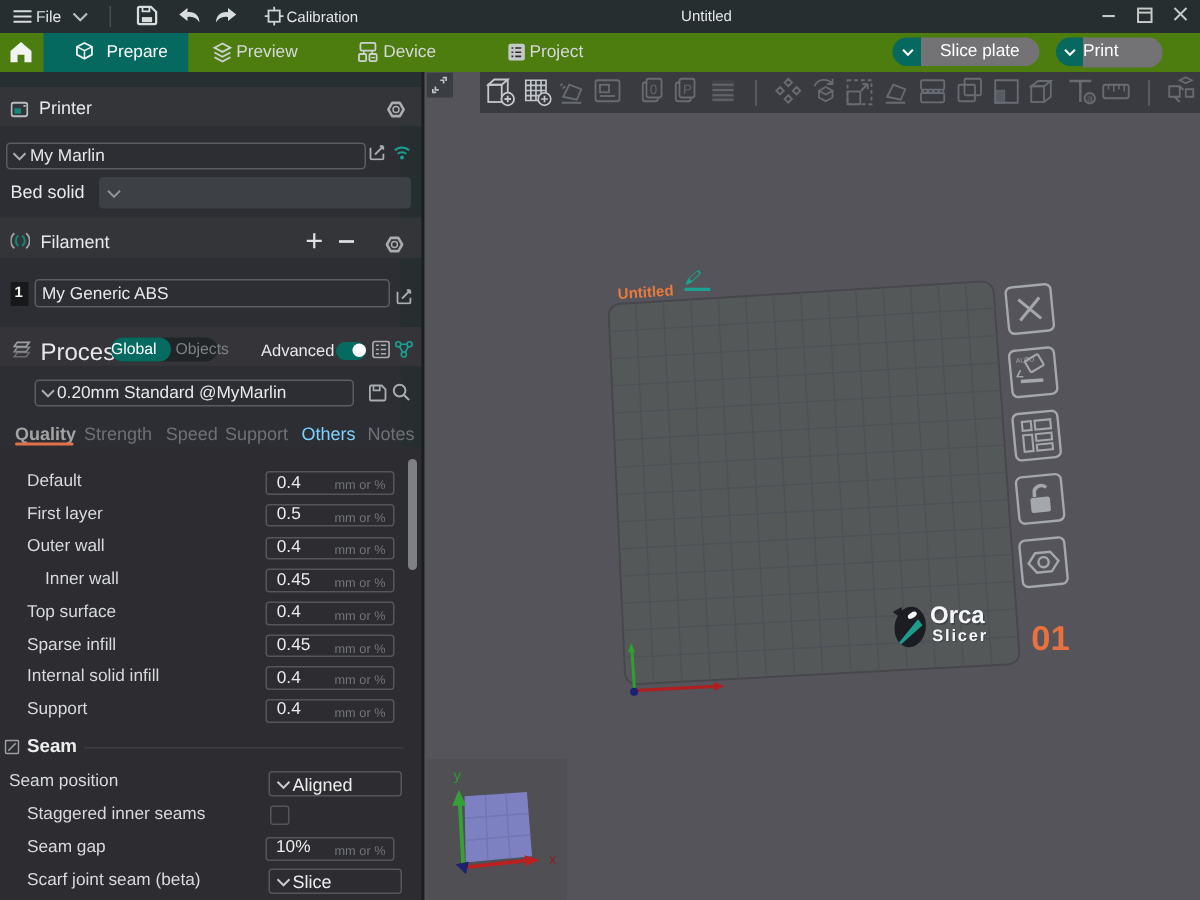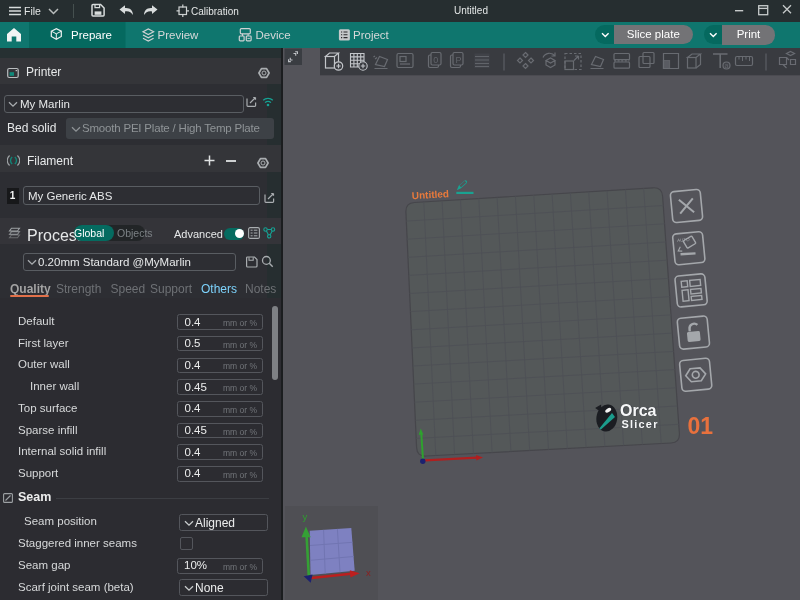--- a/index.html
+++ b/index.html
@@ -1,18 +1,18 @@
 <!DOCTYPE html>
 <html><head><meta charset="utf-8">
 <style>
 *{margin:0;padding:0;box-sizing:border-box}
 html,body{width:800px;height:600px;overflow:hidden;background:#262e30;font-family:"Liberation Sans",sans-serif;-webkit-font-smoothing:antialiased}
 .abs{position:absolute}
 #topbar{position:absolute;left:0;top:0;width:800px;height:22px;background:#262e30;color:#dfe3e3}
-#tabbar{position:absolute;left:0;top:22px;width:800px;height:26px;background:#0f766e;color:#d6d8d9}
+#tabbar{position:absolute;left:0;top:22px;width:800px;height:26px;background:#4d7c0f;color:#d6d8d9}
 .tabtxt{font-size:11.5px;line-height:26px}
 #panel{position:absolute;left:0;top:48px;width:267px;height:552px;background:#2d2e33;color:#e6e8e9;font-size:12px}
 #viewport{position:absolute;left:283px;top:48px;width:517px;height:552px;background:#54545a}
 </style></head>
 <body>
 
 <div id="topbar">
  <svg class="abs" style="left:0;top:0" width="800" height="22" viewBox="0 0 800 22">
 
   <g stroke="#d8dcdc" stroke-width="1.4" fill="none">
@@ -77,21 +77,21 @@
  <span class="abs tabtxt" style="left:157.5px">Preview</span>
  <span class="abs tabtxt" style="left:255.5px">Device</span>
  <span class="abs tabtxt" style="left:353px">Project</span>
 
  <div class="abs" style="left:595px;top:3px;width:18.5px;height:19px;background:#05695f;border-radius:9.5px 0 0 9.5px"></div>
  <div class="abs" style="left:613.5px;top:3px;width:79.5px;height:19px;background:#737376;border-radius:0 9.5px 9.5px 0;color:#fff;font-size:11.5px;text-align:center;line-height:19px">Slice plate</div>
  <svg class="abs" style="left:600.5px;top:10px" width="9" height="7">
       <path d="M1 1.2l3.3 3.3L7.6 1.2" stroke="#fff" stroke-width="1.4" fill="none"></path>
     </svg>
  <div class="abs" style="left:704px;top:3px;width:18px;height:19px;background:#05695f;border-radius:9.5px 0 0 9.5px"></div>
- <div class="abs" style="left:722px;top:3px;width:53px;height:20px;background:#737376;border-radius:0 9.5px 9.5px 0;color:#fff;font-size:11.5px;text-align:center;line-height:19px">Print</div>
+ <div class="abs" style="left:722px;top:3px;width:53px;height:20px;background:#737376;border-radius:0 9.5px 9.5px 0;color:#fff;font-size:11.5px;text-align:left;line-height:19px">Print</div>
  <svg class="abs" style="left:709px;top:10px" width="9" height="7">
       <path d="M1 1.2l3.3 3.3L7.6 1.2" stroke="#fff" stroke-width="1.4" fill="none"></path>
     </svg>
 </div>
 
 <div id="panel">
 
  <div class="abs" style="left:0;top:0;width:281px;height:10px;background:#263032"></div>
  <div class="abs" style="left:0;top:10px;width:281px;height:26px;background:#343539"></div>
  <div class="abs" style="left:0;top:97px;width:281px;height:27px;background:#343539"></div>
@@ -126,21 +126,20 @@
    <path d="M3.1 6.6a4.2 4.2 0 0 1 5.8 0"></path>
   </g>
   <circle cx="6" cy="9" r="1.3" fill="#16a193"></circle>
  </svg>
 
  <span class="abs" style="left:7px;top:73px;font-size:12px">Bed solid</span>
  <div class="abs" style="left:66px;top:70px;width:208px;height:21px;background:#3d4146;border-radius:3px"></div>
  <svg class="abs" style="left:71px;top:78px" width="10" height="7">
       <path d="M1 1.2l4 4 4-4" stroke="#8f9497" stroke-width="1.3" fill="none"></path>
     </svg>
- <span class="abs" style="left:82px;top:74px;font-size:11.5px;color:#8f9497;letter-spacing:-0.2px">Smooth PEI Plate / High Temp Plate</span>
 
  <svg class="abs" style="left:7px;top:106px" width="13" height="13" viewBox="0 0 13 13">
   <path d="M2.6 1.5a6.5 6.5 0 0 0 0 10M10.4 1.5a6.5 6.5 0 0 1 0 10" stroke="#9da1a4" stroke-width="1.2" fill="none"></path>
   <path d="M5.2 3a4.5 4.5 0 0 0 0 7M7.8 3a4.5 4.5 0 0 1 0 7" stroke="#0f8a7b" stroke-width="1.3" fill="none"></path>
  </svg>
  <span class="abs" style="left:27px;top:105.5px;font-size:12px">Filament</span>
  <svg class="abs" style="left:204px;top:107px" width="11" height="11">
       <path d="M5.5 0.5v10M0.5 5.5h10" stroke="#dfe2e3" stroke-width="1.5"></path>
     </svg>
  <svg class="abs" style="left:226px;top:112px" width="10" height="2">
@@ -244,38 +243,38 @@
   <span class="abs" style="left:223px;top:421.9px;font-size:8.5px;color:#72757a">mm or %</span>
 
  <div class="abs" style="left:272px;top:258px;width:5.5px;height:74px;background:#7e8084;border-radius:3px"></div>
 
  <svg class="abs" style="left:3px;top:445px" width="10" height="10" viewBox="0 0 10 10">
   <rect x="0.6" y="0.6" width="8.8" height="8.8" rx="1" fill="none" stroke="#9da1a4" stroke-width="1.1"></rect>
   <path d="M2.5 7.5l5-5" stroke="#9da1a4" stroke-width="1.1"></path>
  </svg>
  <span class="abs" style="left:18px;top:442px;font-size:12.5px;font-weight:bold;color:#eceded">Seam</span>
  <div class="abs" style="left:56px;top:450px;width:213px;height:1px;background:#3c3e43"></div>
- <span class="abs" style="left:24px;top:467px;font-size:11.5px;color:#d7d9da">Seam position</span>
+ <span class="abs" style="left:6px;top:467px;font-size:11.5px;color:#d7d9da">Seam position</span>
  <div class="abs" style="left:179px;top:466px;width:89px;height:17px;border:1px solid #54565c;border-radius:2.5px"></div>
  <svg class="abs" style="left:184px;top:472px" width="10" height="7">
       <path d="M1 1.2l4 4 4-4" stroke="#c9cccd" stroke-width="1.3" fill="none"></path>
     </svg>
  <span class="abs" style="left:195px;top:468px;font-size:12px;color:#eceded">Aligned</span>
  <span class="abs" style="left:18px;top:489px;font-size:11.5px;color:#d7d9da">Staggered inner seams</span>
  <div class="abs" style="left:179.5px;top:488.5px;width:13px;height:13px;border:1px solid #54565c;border-radius:2px"></div>
  <span class="abs" style="left:18px;top:510.5px;font-size:11.5px;color:#d7d9da">Seam gap</span>
  <div class="abs" style="left:176.5px;top:509.5px;width:86.5px;height:16px;border:1px solid #54565c;border-radius:2.5px"></div>
  <span class="abs" style="left:184px;top:511px;font-size:11.5px;color:#eceded">10%</span>
  <span class="abs" style="left:223px;top:513.5px;font-size:8.5px;color:#72757a">mm or %</span>
  <span class="abs" style="left:18px;top:532.5px;font-size:11.5px;color:#d7d9da">Scarf joint seam (beta)</span>
  <div class="abs" style="left:179px;top:531px;width:89px;height:17px;border:1px solid #54565c;border-radius:2.5px"></div>
  <svg class="abs" style="left:184px;top:537px" width="10" height="7">
       <path d="M1 1.2l4 4 4-4" stroke="#c9cccd" stroke-width="1.3" fill="none"></path>
     </svg>
- <span class="abs" style="left:195px;top:533px;font-size:12px;color:#eceded">None</span>
+ <span class="abs" style="left:195px;top:533px;font-size:12px;color:#eceded">Slice</span>
 </div>
 <div class="abs" style="left:281px;top:48px;width:2px;height:552px;background:#1b1d1f"></div>
 
 <div id="viewport">
 <svg class="abs" style="left:0;top:0" width="517" height="552" viewBox="283 48 517 552">
 
  <rect x="320" y="48" width="480" height="27.3" fill="#393b40"></rect>
  <rect x="284.5" y="48.5" width="17.5" height="16.5" fill="#3a3d42"></rect>
  <g stroke="#c0c3c7" stroke-width="1.1" fill="none">
   <g transform="translate(294.6,54.6) rotate(-45)">

